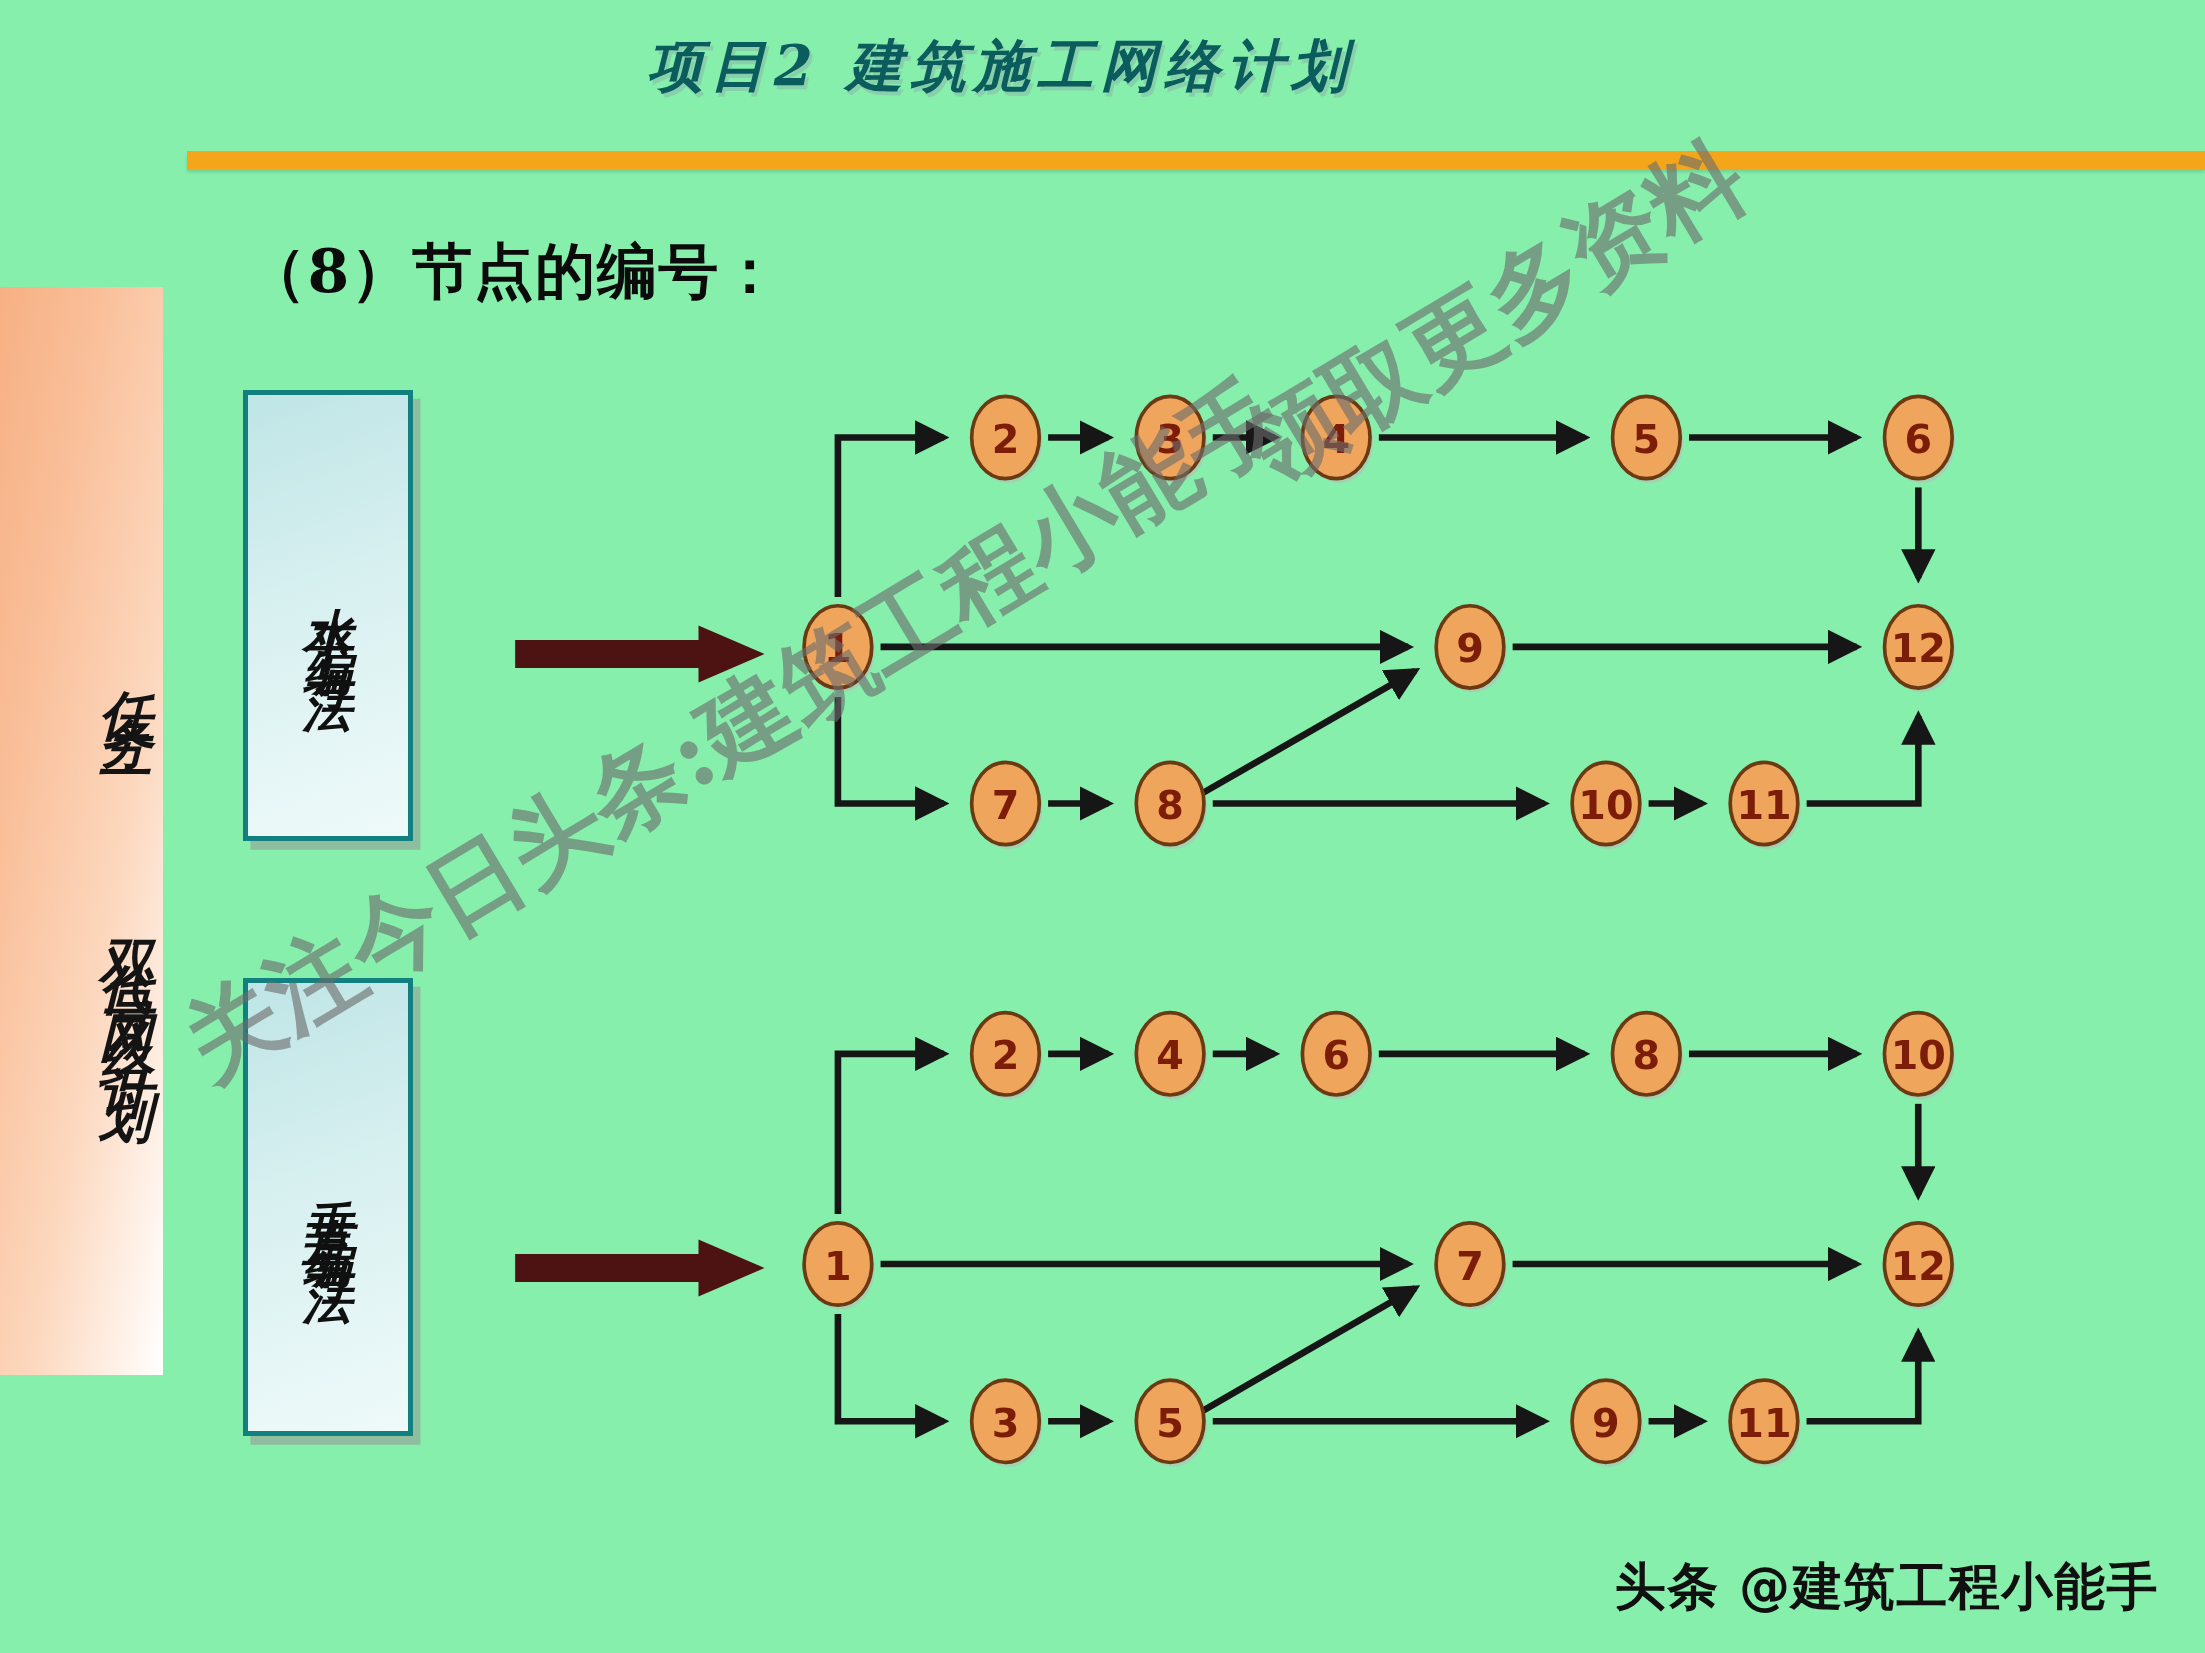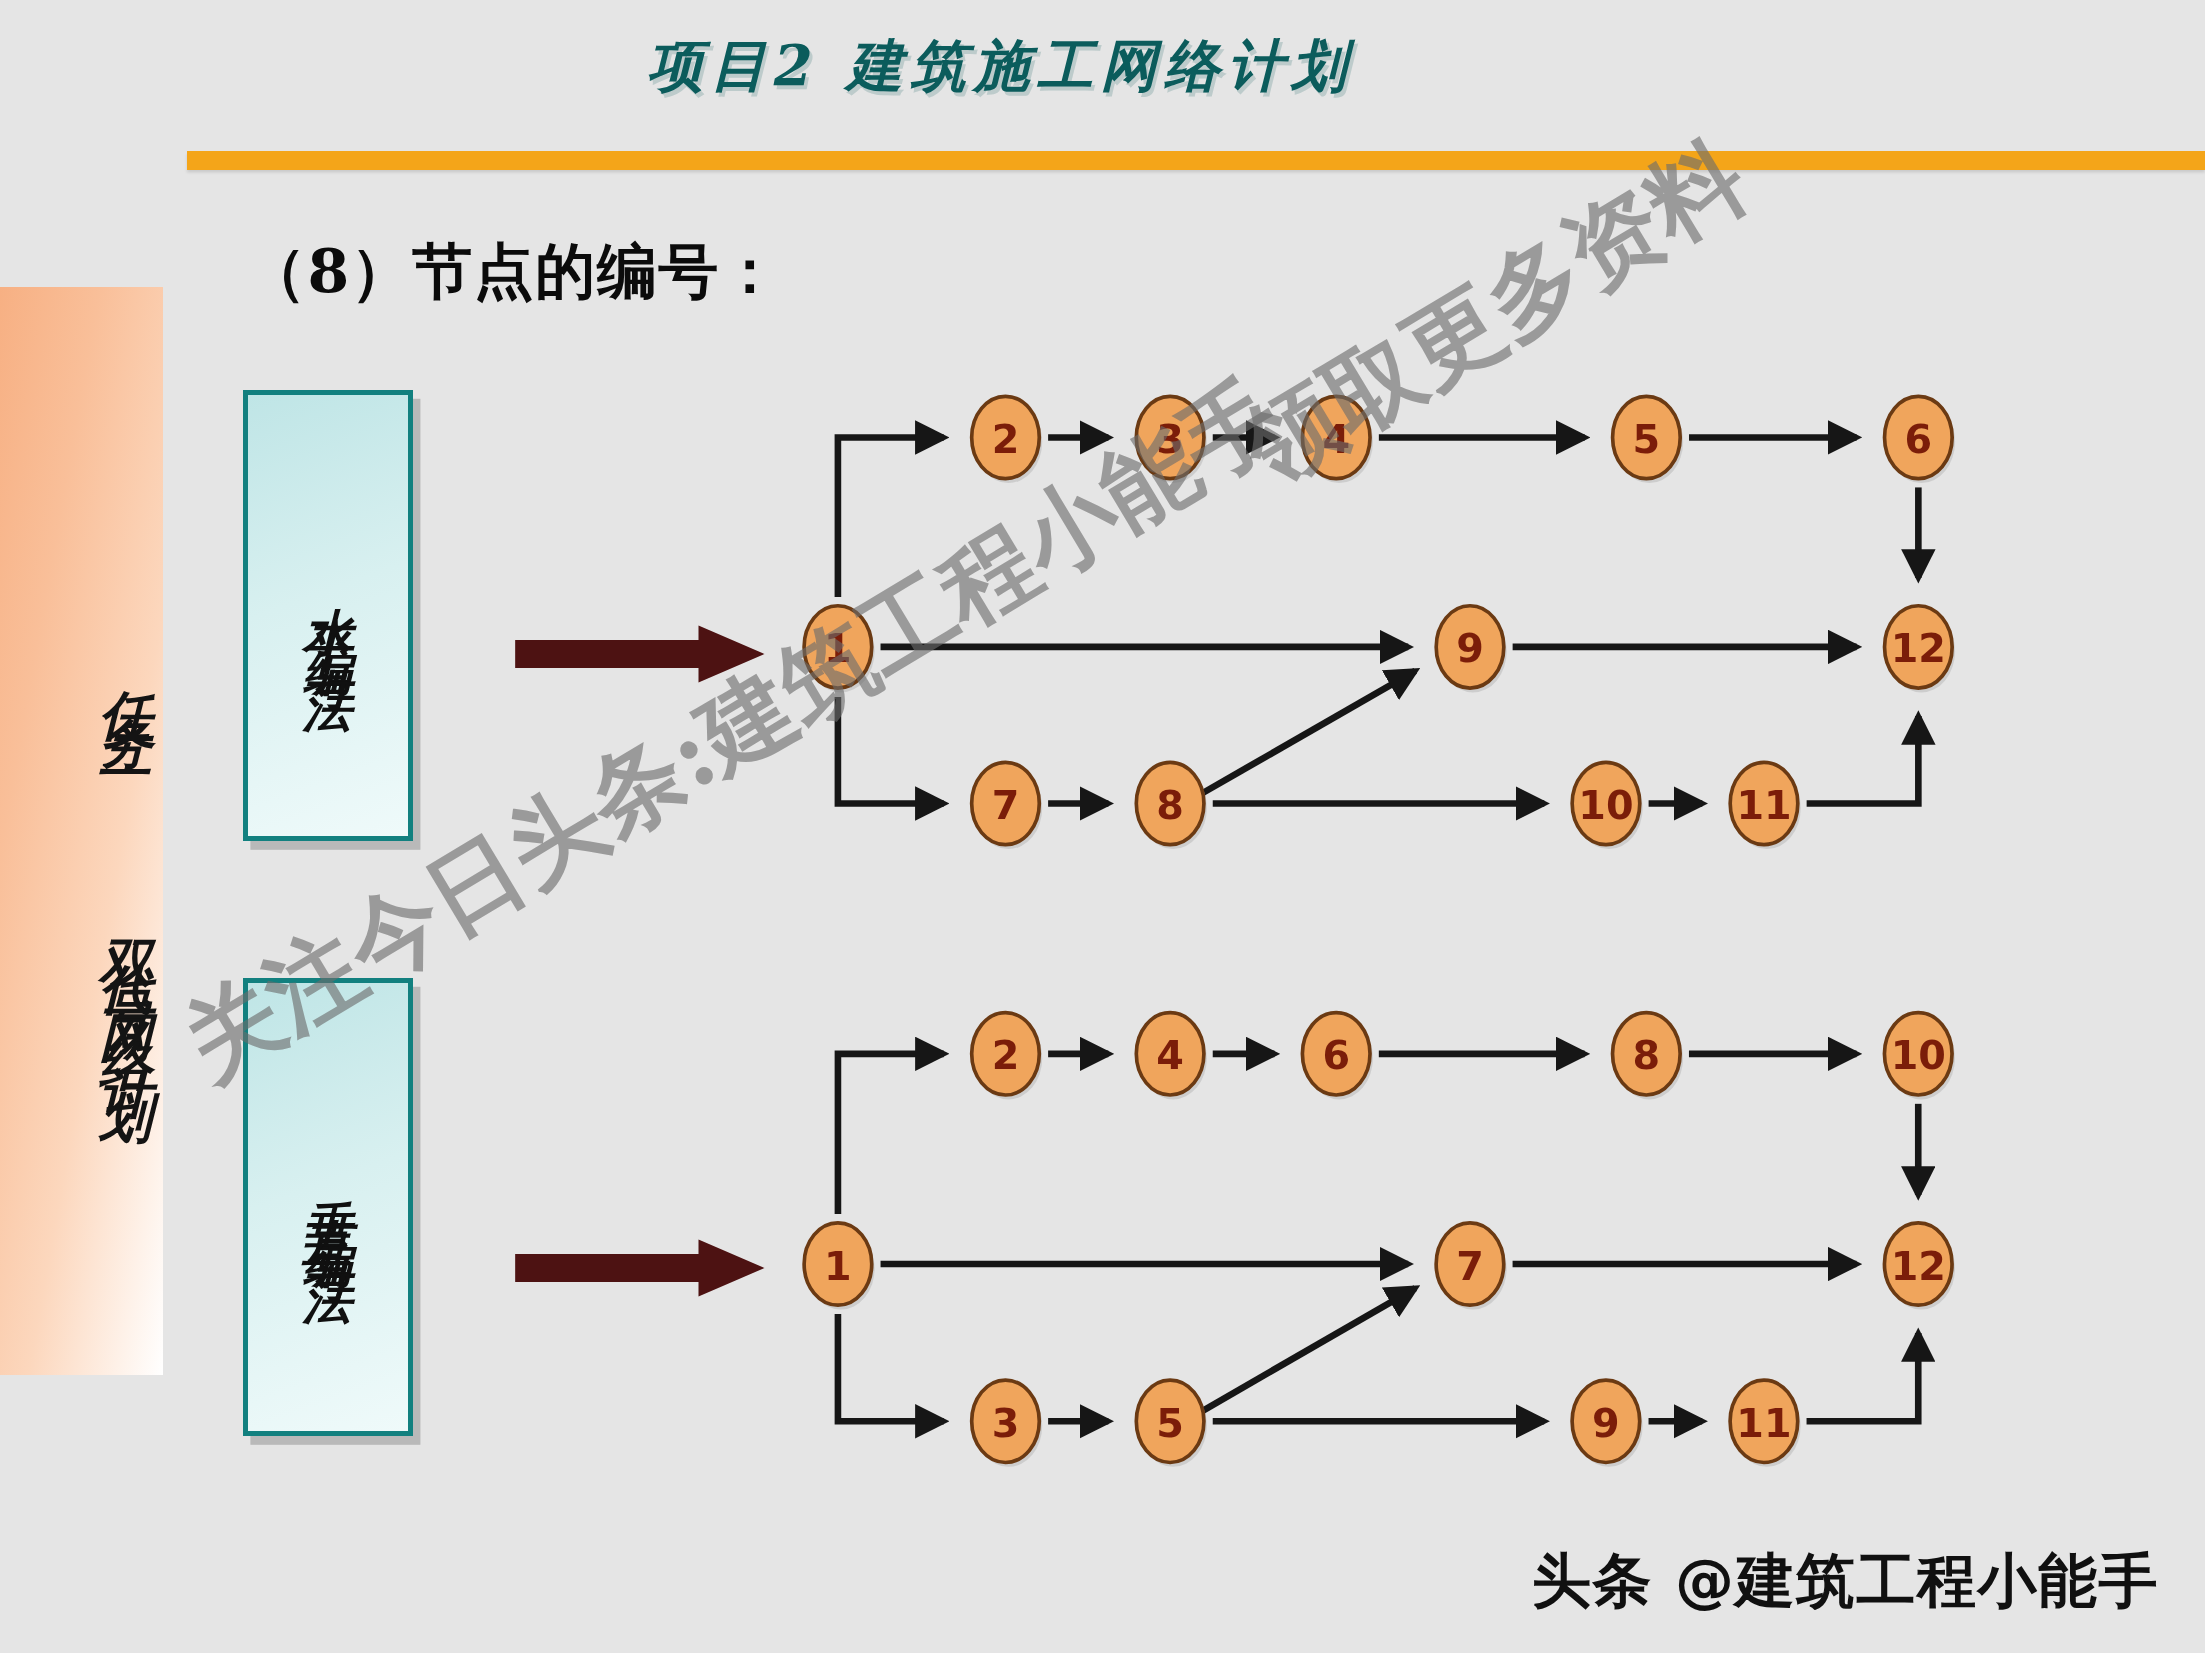--- a/index.html
+++ b/index.html
@@ -2,21 +2,21 @@
 <html style="font-size:11.8px"><head>
 <meta charset="utf-8">
 <style>
   html,body{margin:0;padding:0;}
   body{
     width:2205px;height:1654px;
     background:#ffffff;
     font-family:"DejaVu Sans","Liberation Sans",sans-serif;
     overflow:hidden;position:relative;
   }
-  .slide{position:absolute;inset:0;background:#e5e5e5;}
+  .slide{position:absolute;inset:0;background:#86efac;}
 
   
   .title{
     position:absolute;left:647px;top:29px;width:1029px;height:81px;
     color:#0b5c5c;
     font-family:"DejaVu Serif","Liberation Serif",serif;
     font-weight:bold;font-size:56px;letter-spacing:7.4px;
     white-space:nowrap;
     font-style:italic;
     text-shadow:2.9px 3.7px 0 rgba(140,170,170,.45);
@@ -96,21 +96,21 @@
     color:rgba(108,108,108,.62);
     white-space:nowrap;
     transform-origin:left top;
   }
   #wm1{left:29px;top:912px;transform:rotate(-31deg);}
   #wm2{left:1088px;top:316px;transform:rotate(-31deg);}
 
   .credit{
     position:absolute;right:46px;bottom:32px;
     font-family:"DejaVu Sans","Liberation Sans",sans-serif;
-    font-weight:bold;font-size:59px;color:#101010;
+    font-weight:bold;font-size:51px;color:#101010;
     white-space:nowrap;letter-spacing:1.5px;
   }
 </style>
 </head>
 <body>
 
 <div class="slide">
 
   <div class="title">项目2  建筑施工网络计划</div>
   <div class="rule"></div>

